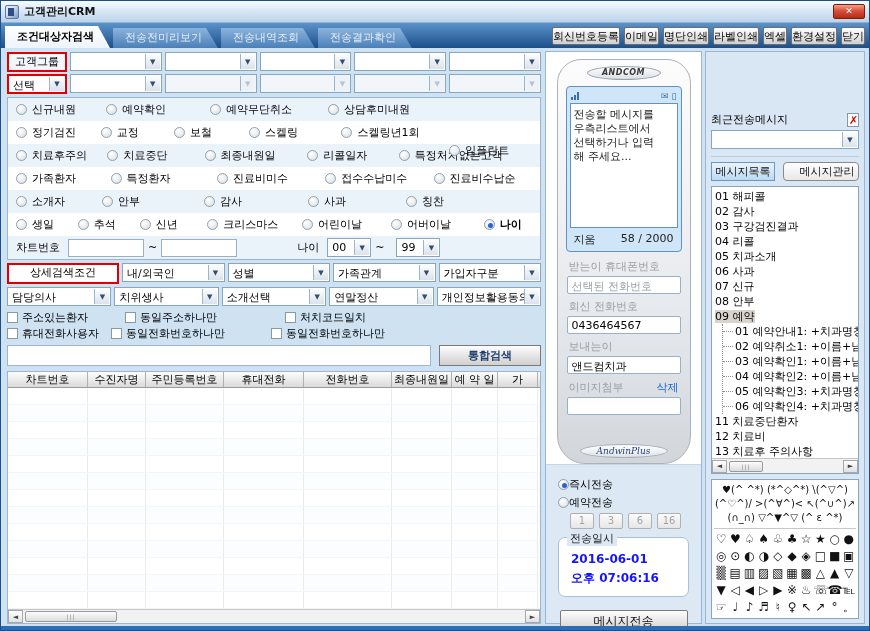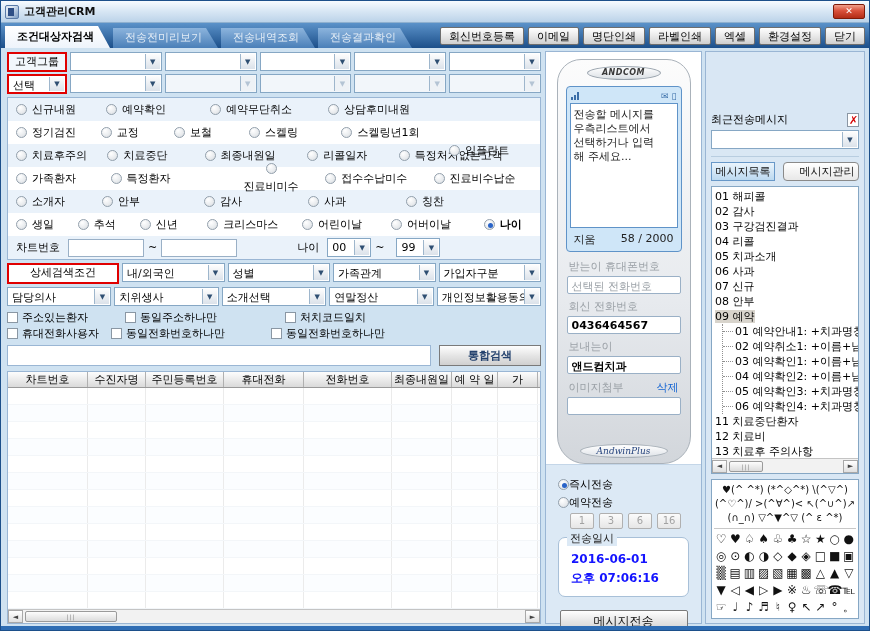--- a/index.html
+++ b/index.html
@@ -13,21 +13,21 @@
   .app-icon::after { content:""; position:absolute; left:2px; top:2px; width:6px; height:8px; background:#2e4f86; }
   .title-text { font-size:11px; color:#111; margin-left:5px; font-weight:bold; }
   .close-btn { margin-left:auto; width:32px; height:15px; background:linear-gradient(#f0a18c,#d9503a 45%,#b22c16); border:1px solid #7e1a08; border-radius:2px; color:#fff; font-size:9px; line-height:13px; text-align:center; font-weight:bold; cursor:default; }
 
   
   .tabstrip { height:25px; background:linear-gradient(#5b92c9,#1c4f8a); display:flex; align-items:flex-end; padding:0 4px; }
   .tab { height:20px; line-height:19px; padding:0 16px 0 12px; font-size:11px; margin-right:3px; clip-path:polygon(0 0, calc(100% - 12px) 0, 100% 100%, 0 100%); white-space:nowrap; }
   .tab.active { background:linear-gradient(#ffffff,#eef4fb); color:#000; font-weight:bold; height:22px; line-height:21px; }
   .tab.inactive { background:linear-gradient(#8cb4dd,#4a7fb8); color:#e4edf6; }
   .strip-buttons { margin-left:auto; display:flex; gap:4px; align-items:center; padding-bottom:3px; }
-  .sbtn { height:18px; padding:0 8px; font-size:11px; background:linear-gradient(#ffffff,#e6e6e6 55%,#cfcfcf); border:1px solid #6e6e6e; border-radius:2px; white-space:nowrap; }
+  .sbtn { height:18px; padding:0 0; font-size:11px; background:linear-gradient(#ffffff,#e6e6e6 55%,#cfcfcf); border:1px solid #6e6e6e; border-radius:2px; white-space:nowrap; }
 
   .main { position:absolute; top:48px; left:0; right:0; bottom:4px; }
 
   
   .col-left { position:absolute; left:6px; top:2px; width:534px; bottom:2px; display:flex; flex-direction:column; }
   .grp-row { display:flex; gap:3px; height:21px; margin-bottom:1px; align-items:center; }
   .red-box { border:2px solid #e00000 !important; }
   .lbl-group { width:60px; height:20px; line-height:16px; text-align:center; font-size:11px; background:#f2f7fc; }
   .combo { position:relative; height:19px; border:1px solid #86a7c4; background:#fff; font-size:11px; padding:2px 18px 0 4px; white-space:nowrap; overflow:hidden; }
   .combo .arr { position:absolute; right:1px; top:1px; bottom:1px; width:15px; background:linear-gradient(#fdfdfd,#dbe2ea); border-left:1px solid #9eb6cc; display:flex; align-items:center; justify-content:center; font-size:7px; color:#2f4f72; }
@@ -78,21 +78,21 @@
   .sig { display:flex; align-items:flex-end; gap:1px; height:8px; }
   .sig i { display:block; width:2px; background:#3a6ea8; }
   .status .spacer { flex:1; }
   .batt { margin-left:3px; }
   .msg-box { flex:1; background:#fff; border:1px solid #5f93c8; margin-top:2px; padding:4px 3px; font-size:11px; color:#222; line-height:14px; overflow:hidden; }
   .screen-bottom { display:flex; justify-content:space-between; font-size:11px; color:#222; padding:4px 4px 1px; }
   .fields { font-size:11px; padding:2px 1px 0; flex:1; }
   .f-label { color:#9aa0a6; margin:5px 2px 2px; }
   .f-input { height:18px; border:1px solid #9ab0c6; background:#fff; border-radius:2px; padding:2px 4px; font-size:11px; overflow:hidden; white-space:nowrap; }
   .placeholder { color:#9aa0a6; }
-  .bold-val { font-weight:bold; color:#000; }
+  .bold-val { font-weight:normal; color:#000; }
   .attach-row { display:flex; justify-content:space-between; align-items:center; margin:6px 2px 2px; }
   .del-link { color:#1464d2; }
   .logo { margin:7px auto 0; width:88px; height:14px; border:1px solid #a8b0b8; border-radius:50%; font-size:9px; font-style:italic; text-align:center; line-height:12px; color:#27457e; font-family:"DejaVu Serif","Liberation Serif",serif; background:linear-gradient(#ffffff,#dfe3e8); }
 
   .send-area { padding:10px 12px 6px; font-size:11px; flex:1; }
   .radio-line { display:flex; align-items:center; height:18px; }
   .hour-btns { display:flex; gap:5px; margin:2px 0 6px 12px; }
   .hbtn { width:24px; height:16px; border:1px solid #b0b0b0; background:linear-gradient(#fbfbfb,#e6e6e6); color:#a2a2a2; text-align:center; font-size:10px; line-height:14px; border-radius:2px; }
   .dt-box { border:1px solid #a8c0d8; border-radius:7px; background:#fff; position:relative; padding:12px 12px 8px; margin-top:8px; }
   .dt-label { position:absolute; top:-7px; left:8px; background:#dce9f5; padding:0 3px; font-size:11px; color:#222; }
@@ -262,21 +262,21 @@
           </div>
           <div class="cond-row">
             <span class="radio-item" style="width: 96px;">
               <span class="rdo"></span>
               <span>가족환자</span>
             </span>
             <span class="radio-item" style="width: 108px;">
               <span class="rdo"></span>
               <span>특정환자</span>
             </span>
-            <span class="radio-item" style="width: 110px; flex-direction: column;">
+            <span class="radio-item" style="width: 110px;">
               <span class="rdo"></span>
               <span>진료비미수</span>
             </span>
             <span class="radio-item" style="width: 110px;">
               <span class="rdo"></span>
               <span>접수수납미수</span>
             </span>
             <span class="radio-item" style="width: 100px;">
               <span class="rdo"></span>
               <span>진료비수납순</span>

